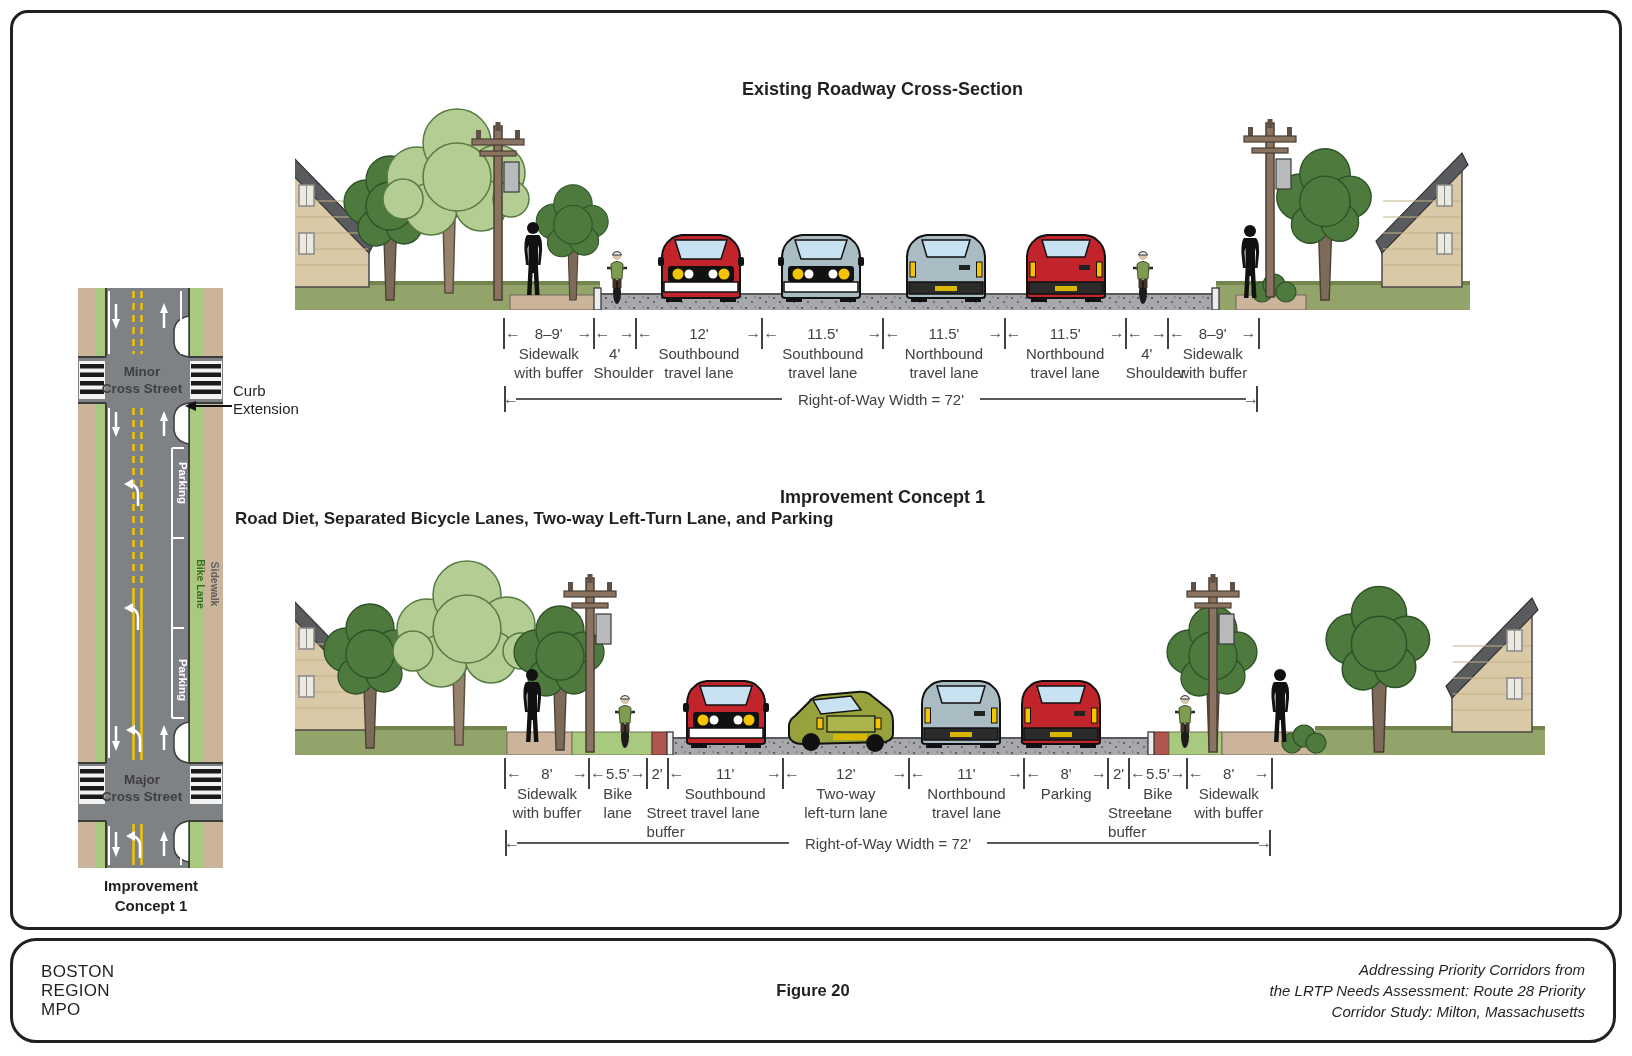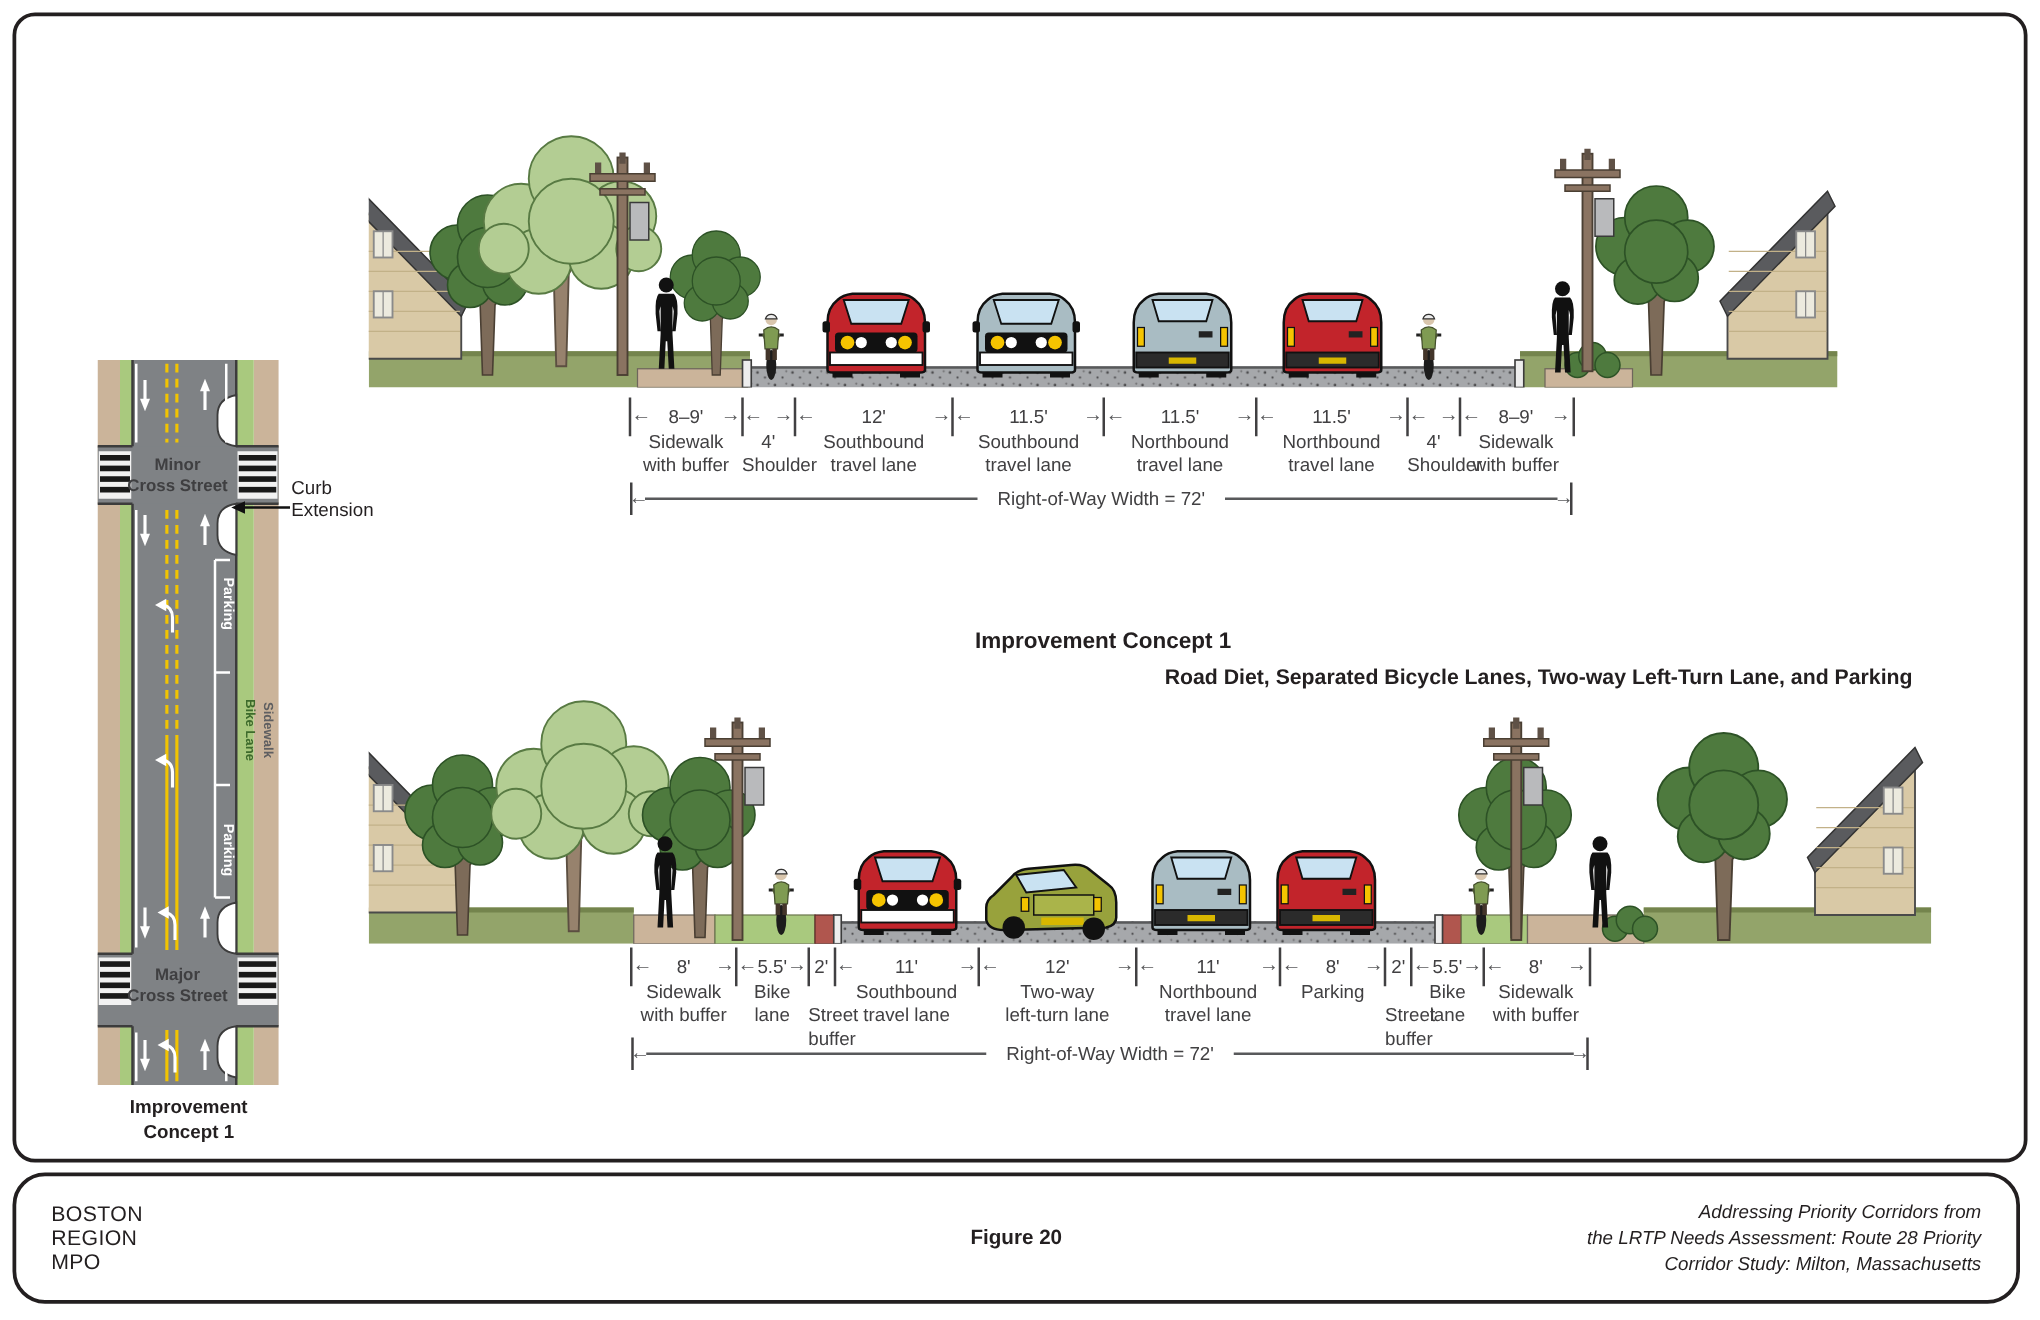--- a/index.html
+++ b/index.html
@@ -6,22 +6,22 @@
   body{font-family:"Liberation Sans", sans-serif; color:#231f20;}
   #page{position:relative;width:1632px;height:1056px;background:#fff;overflow:hidden;}
   .mainbox{position:absolute;left:10px;top:10px;width:1606px;height:914px;
     border:3px solid #231f20;border-radius:18px;background:#fff;}
   .footerbox{position:absolute;left:10px;top:938px;width:1606px;height:105px;
     border:3px solid #231f20;border-radius:26px;background:#fff;
     display:flex;align-items:center;justify-content:space-between;padding:0 28px;box-sizing:border-box;}
   .abs{position:absolute;}
   .sec-title{position:absolute;left:295px;width:1175px;text-align:center;
     font-weight:bold;font-size:18px;color:#231f20;}
-  .sec-sub{position:absolute;left:235px;width:1295px;text-align:right;
-    font-weight:bold;font-size:17px;color:#231f20;margin-top:23px;}
+  .sec-sub{position:absolute;left:235px;width:1295px;text-align:left;
+    font-weight:bold;font-size:17px;color:#231f20;}
   
   .dims{position:absolute;display:flex;}
   .dim-seg{position:relative;flex-shrink:0;text-align:center;color:#414042;font-size:15px;}
   .dim-seg::before{content:'';position:absolute;left:-1px;top:-4px;width:2px;height:31px;background:#414042;}
   .dim-tick-final{flex-shrink:0;width:2px;height:31px;background:#414042;margin-top:-4px;}
   .dim-top{display:flex;justify-content:space-between;align-items:center;height:22px;padding:0 1px;color:#58595b;}
   .dim-top.center{justify-content:center;}
   .dim-arrow{font-size:16px;line-height:1;}
   .dim-val{font-size:15px;color:#414042;white-space:nowrap;}
   .dim-line{line-height:19px;white-space:nowrap;}
@@ -258,20 +258,21 @@
   </div>
   <svg class="abs" style="left:184px;top:398px" width="48" height="16" viewBox="0 0 48 16">
     <line x1="48" y1="8" x2="10" y2="8" stroke="#111" stroke-width="2"></line>
     <polygon points="12,3 12,13 1,8" fill="#111"></polygon>
   </svg>
   <div class="plan-caption">
     <div>Improvement</div>
     <div>Concept 1</div>
   </div>
 
+  <div class="sec-title" style="top:79px">Existing Roadway Cross-Section</div>
 
   <svg class="scene" style="left:295px;top:85px" width="1175" height="225" viewBox="0 0 1175 225">
     <rect x="0" y="196" width="305" height="29" fill="#93a46a"></rect>
     <rect x="0" y="196" width="305" height="4" fill="#74844d"></rect>
     <rect x="921" y="196" width="254" height="29" fill="#93a46a"></rect>
     <rect x="921" y="196" width="254" height="4" fill="#74844d"></rect>
     <rect x="215" y="210" width="88" height="15" fill="#cbb49a" stroke="#6e665c" stroke-width="1"></rect>
     <rect x="941" y="210" width="70" height="15" fill="#cbb49a" stroke="#6e665c" stroke-width="1"></rect>
     <rect x="305" y="208" width="613" height="17" fill="url(#speckle)"></rect>
     <rect x="305" y="208" width="613" height="2" fill="#58595b"></rect>
@@ -374,21 +375,21 @@
   <div class="row-dim" style="left:504px;top:386px;width:754px">
     <span class="rd-tick"></span>
       <span class="rd-arrow">←</span>
       <span class="rd-line"></span>
     <span class="rd-label">Right-of-Way Width = 72'</span>
     <span class="rd-line"></span>
       <span class="rd-arrow">→</span>
       <span class="rd-tick"></span>
   </div>
 
-  <div class="sec-title" style="top:502px">Improvement Concept 1</div>
+  <div class="sec-title" style="top:487px">Improvement Concept 1</div>
   <div class="sec-sub" style="top:509px">Road Diet, Separated Bicycle Lanes, Two-way Left-Turn Lane, and Parking</div>
 
   <svg class="scene" style="left:295px;top:540px" width="1250" height="215" viewBox="0 0 1250 215">
     <rect x="0" y="186" width="212" height="29" fill="#93a46a"></rect>
     <rect x="0" y="186" width="212" height="4" fill="#74844d"></rect>
     <rect x="1020" y="186" width="230" height="29" fill="#93a46a"></rect>
     <rect x="1020" y="186" width="230" height="4" fill="#74844d"></rect>
     <rect x="212" y="192" width="65" height="23" fill="#cbb49a" stroke="#6e665c" stroke-width="1"></rect>
     <rect x="277" y="192" width="80" height="23" fill="#a9c97e" stroke="#6e7a50" stroke-width="1"></rect>
     <rect x="357" y="192" width="15" height="23" fill="#b0564e" stroke="#5e2e2a" stroke-width="1"></rect>

